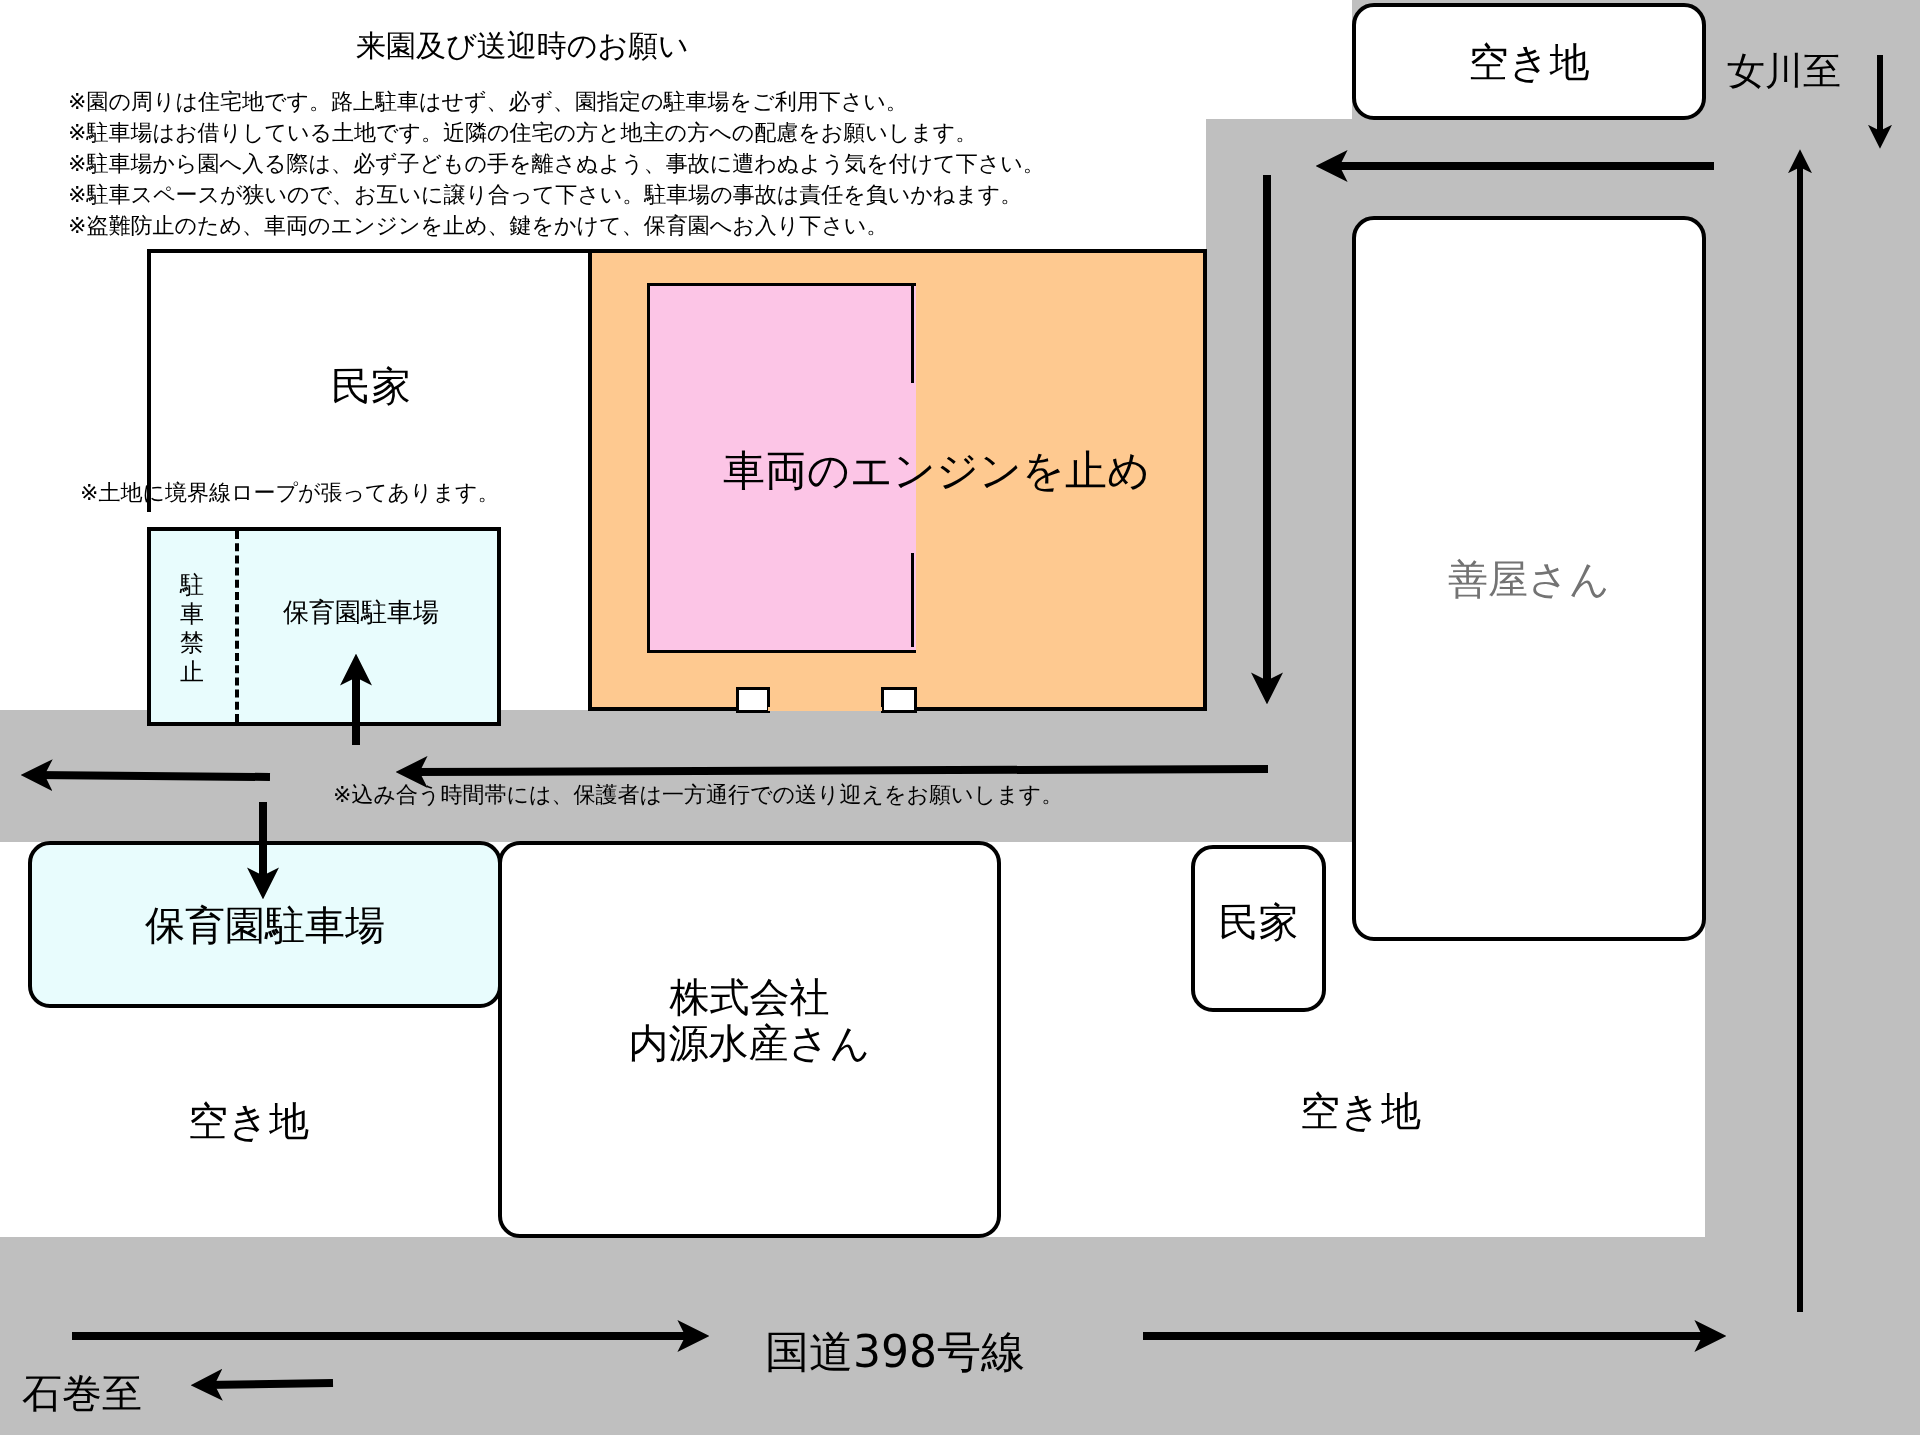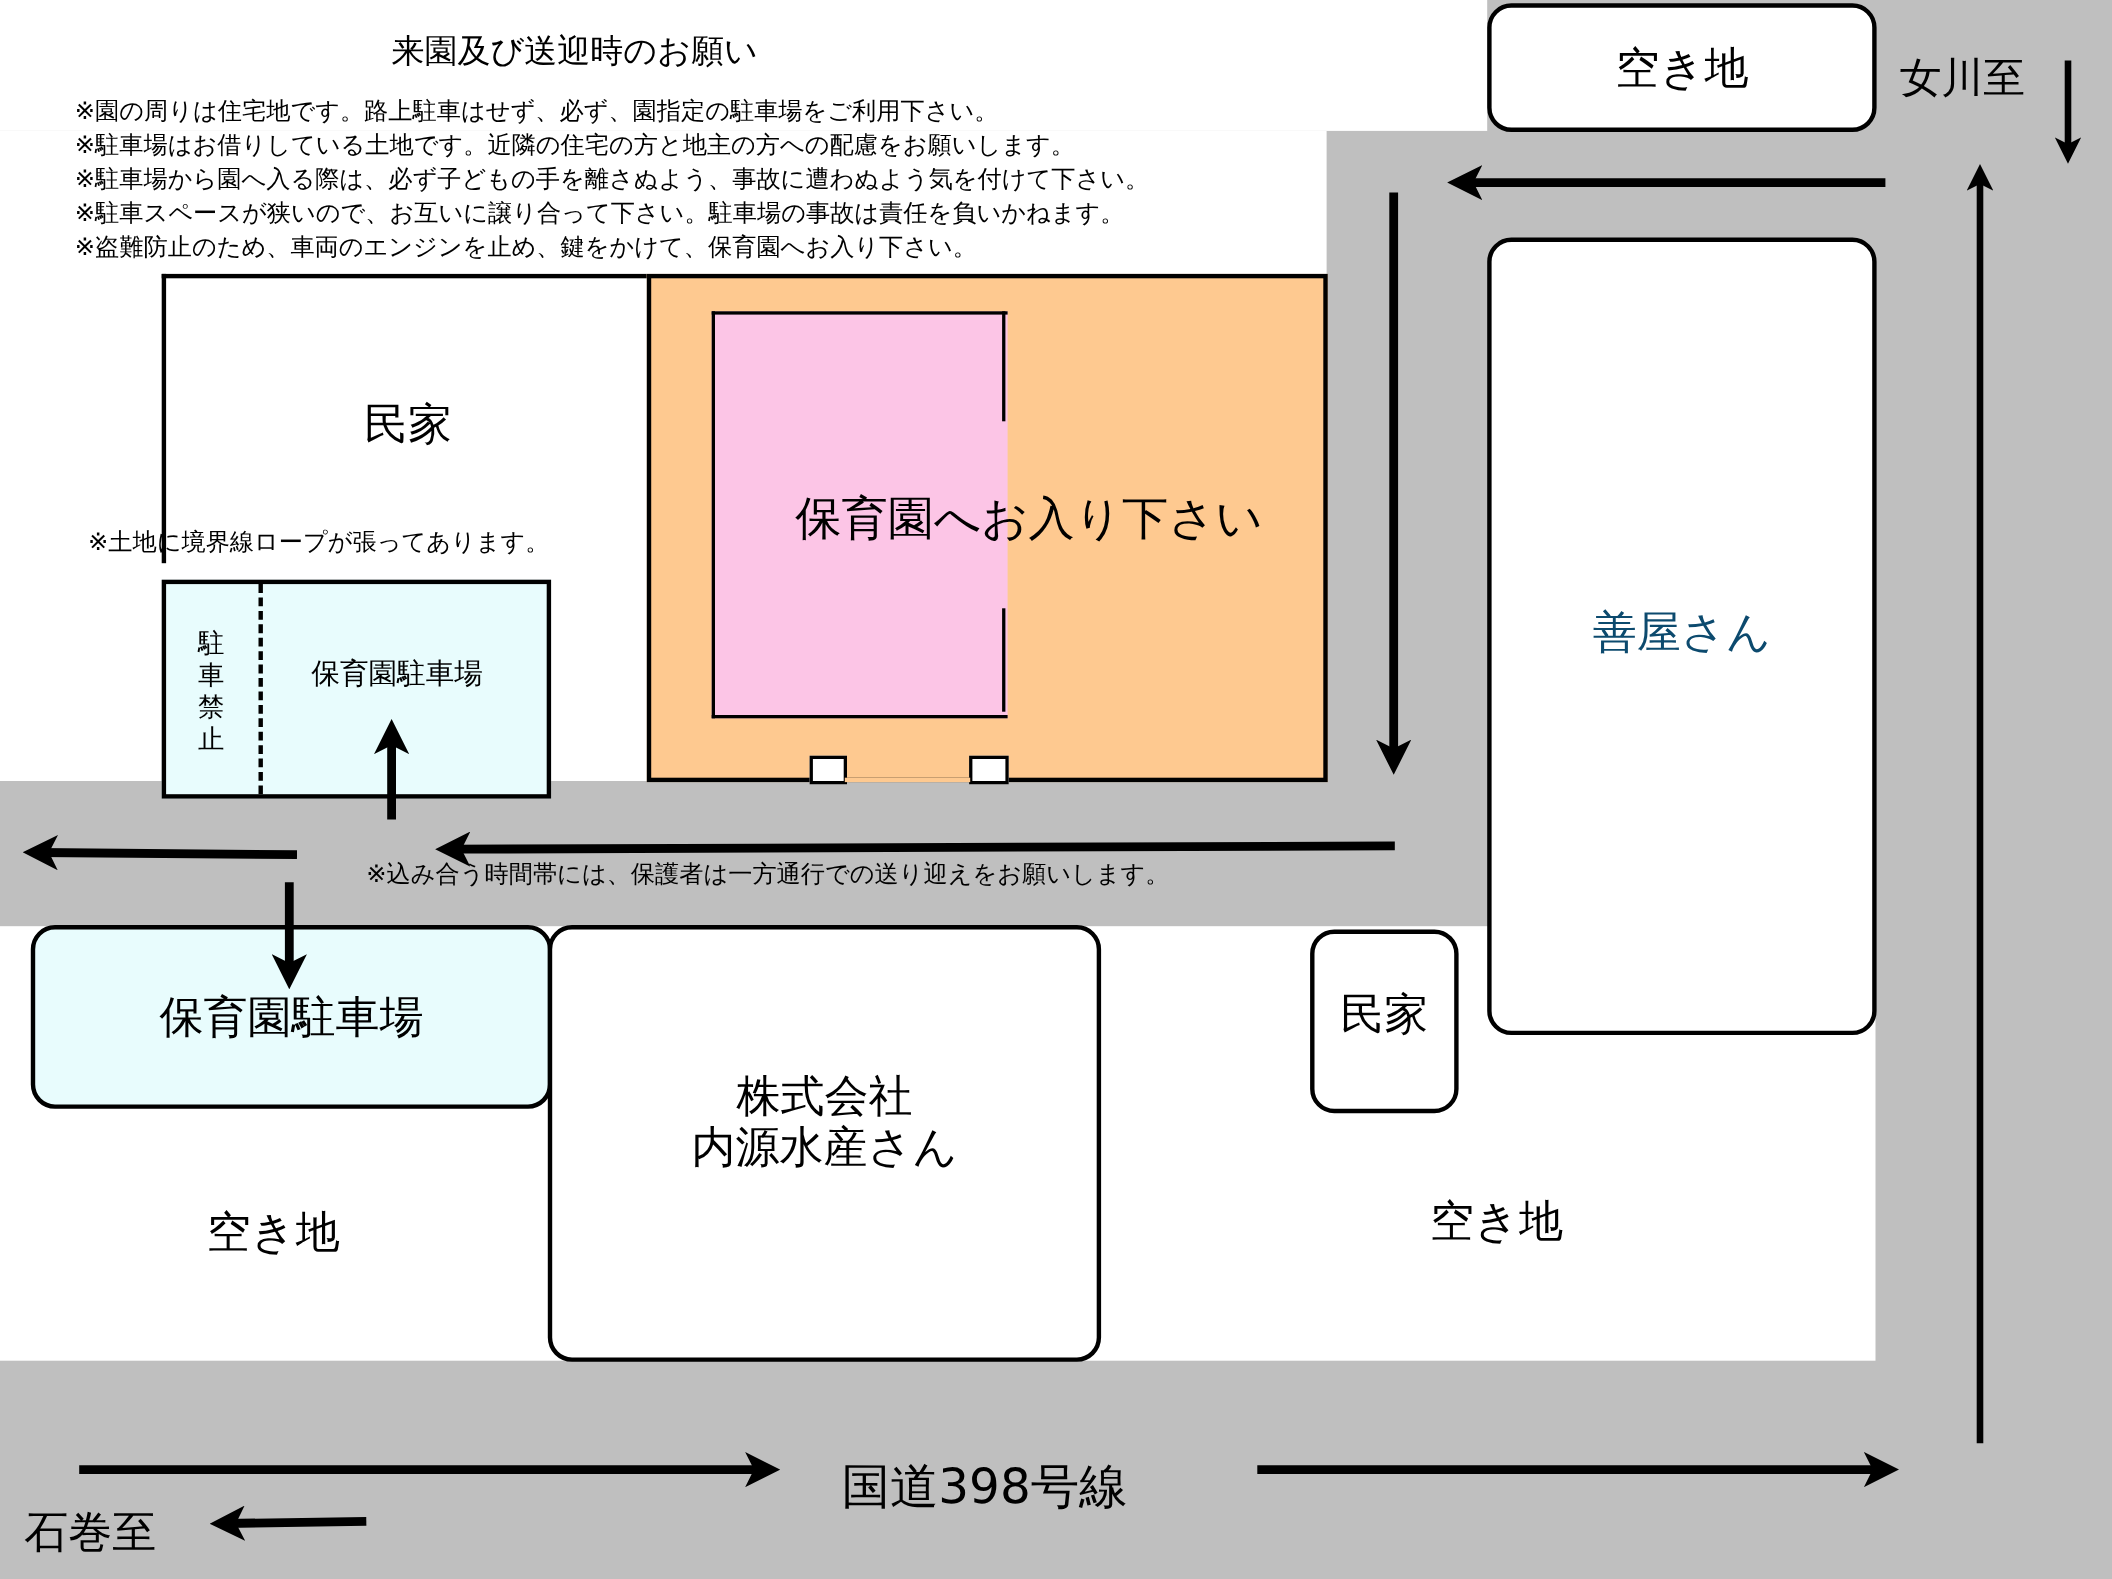--- a/index.html
+++ b/index.html
@@ -29,40 +29,40 @@
   <div class="notice-line">※駐車場から園へ入る際は、必ず子どもの手を離さぬよう、事故に遭わぬよう気を付けて下さい。</div>
   <div class="notice-line">※駐車スペースが狭いので、お互いに譲り合って下さい。駐車場の事故は責任を負いかねます。</div>
   <div class="notice-line">※盗難防止のため、車両のエンジンを止め、鍵をかけて、保育園へお入り下さい。</div>
 </div>
 
 <div class="abs box lbl" style="left:1352px;top:3px;width:354px;height:117px;">
   <span>空き地</span>
 </div>
 <div class="abs lbl" style="left:1727px;top:50px;font-size:38px;">女川至</div>
 
-<div class="abs box lbl" style="left:1352px;top:216px;width:354px;height:725px;color:#0c4a6e;font-family:Liberation Mono, monospace;">
+<div class="abs box lbl" style="left:1352px;top:216px;width:354px;height:725px;color:#737373;">
   <span>善屋さん</span>
 </div>
 
 <div class="abs" style="left:147px;top:249px;width:441px;height:263px;border:4px solid #000;border-bottom:none;border-right:none;background:#fff;">
   <div class="lbl" style="position:absolute;left:180px;top:110px;">民家</div>
 </div>
 <div class="abs b" style="left:80px;top:478px;font-size:22px;white-space:nowrap;">※土地に境界線ロープが張ってあります。</div>
 
 <div class="abs" style="left:147px;top:527px;width:354px;height:199px;border:4px solid #000;background:#e8fcfd;">
   <div style="position:absolute;left:28px;top:40px;width:26px;font-size:24px;line-height:29px;text-align:center;">駐車禁止</div>
   <div style="position:absolute;left:84px;top:0;height:191px;border-left:4px dashed #000;"></div>
   <div style="position:absolute;left:132px;top:64px;font-size:26px;white-space:nowrap;">保育園駐車場</div>
 </div>
 
 <div class="abs" style="left:588px;top:249px;width:619px;height:462px;border:4px solid #000;background:#fec990;">
   <div style="position:absolute;left:55px;top:30px;width:266px;height:364px;border:3px solid #000;border-right:none;background:#fcc5e6;"></div>
   <div style="position:absolute;left:319px;top:30px;height:100px;border-left:3px solid #000;"></div>
   <div style="position:absolute;left:319px;top:300px;height:94px;border-left:3px solid #000;"></div>
-  <div class="b" style="position:absolute;left:131px;top:190px;font-size:42px;white-space:nowrap;">保育園へお入り下さい</div>
+  <div class="b" style="position:absolute;left:131px;top:190px;font-size:42px;white-space:nowrap;">車両のエンジンを止め</div>
   <div style="position:absolute;left:144px;top:434px;width:28px;height:20px;border:3px solid #000;background:#fff;"></div>
   <div style="position:absolute;left:289px;top:434px;width:30px;height:20px;border:3px solid #000;background:#fff;"></div>
   <div style="position:absolute;left:176px;top:454px;width:114px;height:4px;background:#fec990;"></div>
 </div>
 
 <div class="abs b" style="left:333px;top:780px;font-size:22px;white-space:nowrap;">※込み合う時間帯には、保護者は一方通行での送り迎えをお願いします。</div>
 
 <div class="abs box lbl" style="left:28px;top:841px;width:474px;height:167px;background:#e8fcfd;">
   <span>保育園駐車場</span>
 </div>

